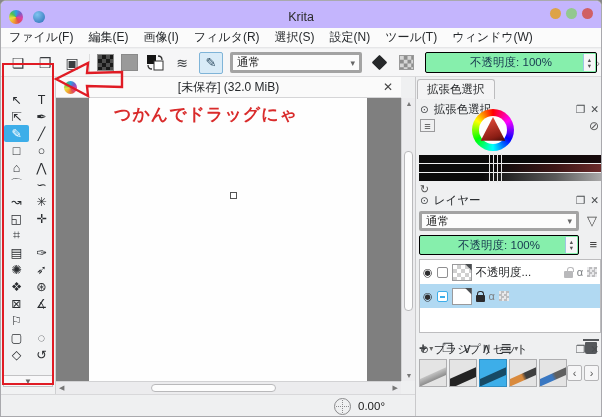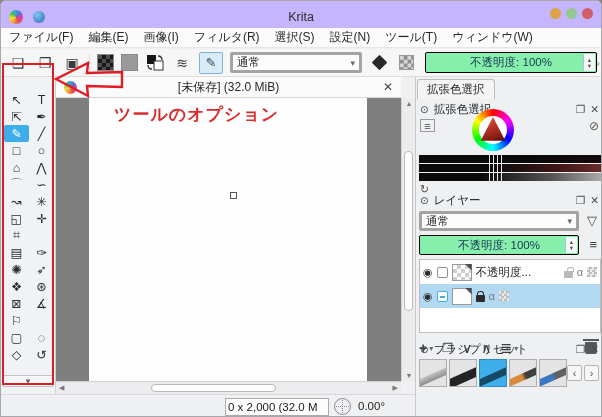--- a/index.html
+++ b/index.html
@@ -269,21 +269,20 @@
     <span class="vthumb"></span>
     <span class="varr" style="bottom:2px">▼</span>
   </div>
   <div class="hscroll">
     <span class="harr" style="left:3px">◀</span>
     <span class="hthumb"></span>
     <span class="harr" style="right:3px">▶</span>
   </div>
 
   <div class="statusbar">
-    <div class="docsize">0 x 2,000 (32.0 M</div>
     <span class="dial"></span>
     <span class="rot">0.00°</span>
     <span class="zoomtxt">19.9%</span>
     <div class="zslider">
       <span class="zfill"></span>
       <span class="zhandle"></span>
     </div>
     <span class="monitor"></span>
   </div>
 
@@ -404,15 +403,15 @@
         <span class="pab">‹</span>
         <span class="pab">›</span>
       </div>
     </div>
   </div>
 
   <div class="anno-rect"></div>
   <svg class="anno-arrow" width="70" height="38">
     <polygon points="2,18 34,2 33,12 68,11 68,26 33,25 34,35" fill="none" stroke="#e01b24" stroke-width="2.4"></polygon>
   </svg>
-  <div class="anno-text" style="color: rgb(217, 43, 43);">ツールのオプション</div>
+  <div class="anno-text" style="color: rgb(217, 43, 43);">つかんでドラッグにゃ</div>
 
 </div>
 
 </body></html>

